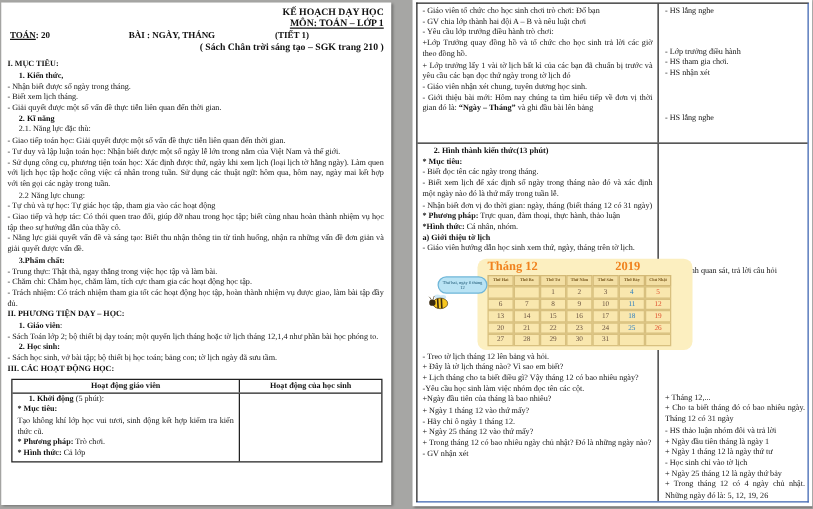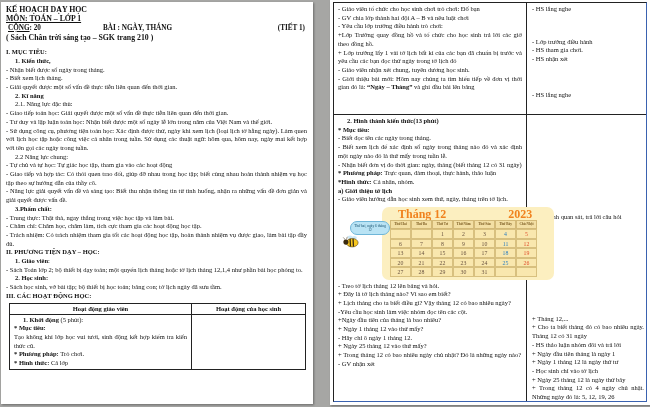--- a/index.html
+++ b/index.html
@@ -4,26 +4,26 @@
 <style>
   * { box-sizing: border-box; margin: 0; padding: 0; }
   html,body { width:650px; height:407px; overflow:hidden; }
   body { background:#a6a6a4; font-family:"Liberation Serif","DejaVu Serif",serif; position:relative; color:#111; }
 
   .page { position:absolute; background:#fff; }
   #page-left  { left:1px; top:2px; width:312px; height:402px; padding:3px 6px 0 5px; box-shadow:1px 1px 2px rgba(0,0,0,.35); }
   #page-right { left:330px; top:0; width:320px; height:405px; padding:0; box-shadow:1px 1px 2px rgba(0,0,0,.35); }
 
   
-  .h1 { font-weight:bold; font-size:7.8px; line-height:9.3px; text-align:left; }
+  .h1 { font-weight:bold; font-size:7.8px; line-height:9.3px; text-align:right; }
   .u  { text-decoration:underline; }
   .wl { display:flex; font-weight:bold; font-size:7.2px; line-height:9.3px; padding:0 2px; }
   .wl .a { width:95px; }
   .wl .b { flex:1; text-align:left; }
-  .wl .c { width:85px; text-align:right; }
+  .wl .c { width:85px; text-align:left; }
 
   
   .ln { font-size:6.5px; line-height:8.7px; text-align:justify; }
   .ln b { font-weight:bold; }
   .ind { text-indent:9px; }
   #p1-body { margin-top:6px; }
 
   
   .t1 { border:1px solid #222; margin:2px 0 0 3px; width:297px; }
   .t1 .thead { display:flex; border-bottom:1px solid #222; }
@@ -39,41 +39,41 @@
          border:1px solid #222; border-right-color:#3a62b0; border-bottom-color:#3a62b0;
          display:flex; flex-direction:column; }
   .r1 { display:flex; height:112px; border-bottom:1px solid #222; }
   .r2 { display:flex; flex:1; overflow:hidden; }
   .gvcell { width:193px; border-right:1px solid #222; padding:2px 4px 0 4px; overflow:visible; }
   .hscell { flex:1; padding:2px 2px 0 5px; }
 
   
   .cal { position:relative; z-index:2; width:172px; margin:3px 0 2px 44px;
          background:var(--cal-bg,#fcefc0); border-radius:7px; padding:2px 4px 3px 8px; }
-  .cal-head { display:flex; font-weight:bold; font-size:12px; line-height:10px; color:var(--cal-title,#f0821e);margin-left:8px; }
+  .cal-head { display:flex; font-weight:bold; font-size:10px; line-height:10px; color:var(--cal-title,#f0821e); }
   .cal-year { margin-left:62px; }
   .cal-grid { display:grid; grid-template-columns:repeat(7,21px); background:#f9e7ae; width:147px; margin-top:1px; }
   .ch { height:9px; font-size:3.4px; line-height:4px; text-align:center; color:#7a5a20; font-weight:bold;
         border:0.5px solid rgba(190,160,90,.6); background:#f3dfa4; padding-top:1px; }
   .cd { height:9.5px; font-size:5.8px; line-height:9.5px; text-align:center; color:var(--cal-wd,#6a5340);
         border:0.5px solid rgba(190,160,90,.55); }
   .cd.sat { color:var(--cal-sat,#2c7fc0); }
   .cd.sun { color:var(--cal-sun,#e0512e); }
   .bubble { position:absolute; left:-32px; top:14px; width:40px; background:#b9e3f4; border:0.5px solid #6fb6d8;
             border-radius:7px; font-size:3.6px; line-height:4.4px; color:#14506e; text-align:center; padding:1.5px 1px; }
   .bee { position:absolute; left:-40px; top:27px; }
 </style>
 </head>
 <body style="background: rgb(166, 166, 164);">
 
 <div class="page" id="page-left">
   <div class="h1">KẾ HOẠCH DẠY HỌC</div>
   <div class="h1"><span class="u">MÔN: TOÁN – LỚP 1</span></div>
   <div class="wl">
-    <span class="a"><span class="u">CỘNG</span><span>: 20</span></span>
+    <span class="a"><span class="u">TOÁN</span><span>: 20</span></span>
     <span class="b">BÀI : NGÀY, THÁNG</span>
     <span class="c">(TIẾT 1)</span>
   </div>
   <div class="h1">( Sách Chân trời sáng tạo – SGK trang 210 )</div>
 
   <div id="p1-body">
       <p class="ln"><b>I. MỤC TIÊU:</b></p>
       <p class="ln ind"><b>1. Kiến thức,</b></p>
       <p class="ln"><span>- Nhận biết được số ngày trong tháng.</span></p>
       <p class="ln"><span>- Biết xem lịch tháng.</span></p>
@@ -147,21 +147,21 @@
             <p class="ln"><span>- Nhận biết đơn vị đo thời gian: ngày, tháng (biết tháng 12 có 31 ngày)</span></p>
             <p class="ln"><b>* Phương pháp:</b><span> Trực quan, đàm thoại, thực hành, thảo luận</span></p>
             <p class="ln"><b>*Hình thức:</b><span> Cá nhân, nhóm.</span></p>
             <p class="ln"><b>a) Giới thiệu tờ lịch</b></p>
             <p class="ln"><span>- Giáo viên hướng dẫn học sinh xem thứ, ngày, tháng trên tờ lịch.</span></p>
           </div>
 
         <div class="cal">
           <div class="cal-head">
             <span>Tháng 12</span>
-            <span class="cal-year">2023</span>
+            <span class="cal-year">2019</span>
           </div>
           <div class="cal-grid" id="cal-grid">
               <div class="ch">Thứ Hai</div>
               <div class="ch">Thứ Ba</div>
               <div class="ch">Thứ Tư</div>
               <div class="ch">Thứ Năm</div>
               <div class="ch">Thứ Sáu</div>
               <div class="ch">Thứ Bảy</div>
               <div class="ch">Chủ Nhật</div>
               <div class="cd"></div>

